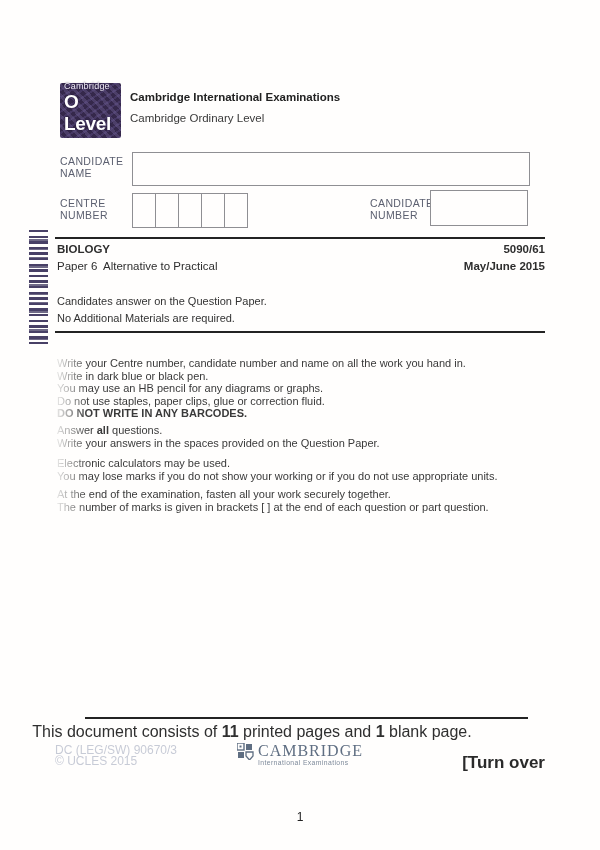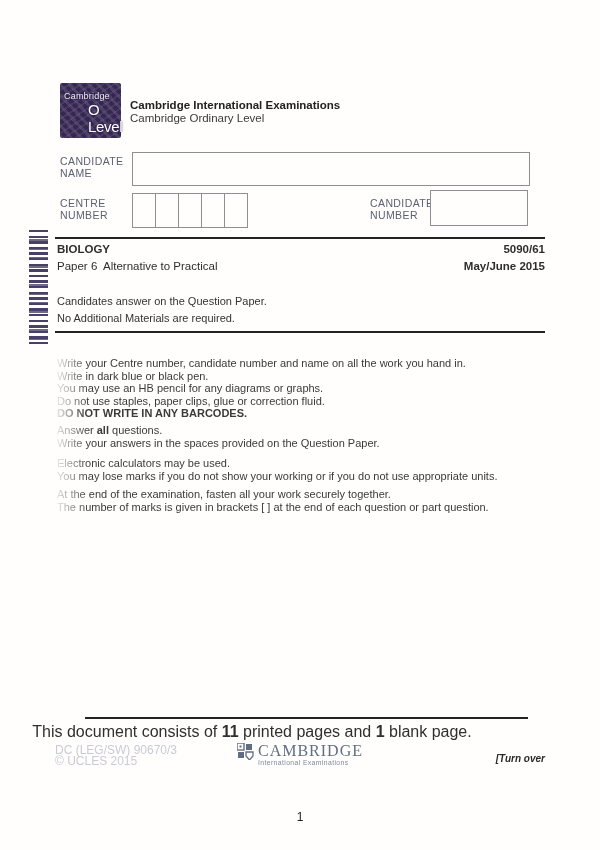--- a/index.html
+++ b/index.html
@@ -14,22 +14,22 @@
   
   #logo-box{
     left:60px;top:83px;width:61px;height:55px;background:#35284b;
     background-image:
       repeating-linear-gradient(47deg, rgba(120,105,160,.35) 0 3px, rgba(0,0,0,0) 3px 7px),
       repeating-linear-gradient(-33deg, rgba(90,75,130,.45) 0 2px, rgba(0,0,0,0) 2px 6px);
     display:flex;flex-direction:column;justify-content:flex-end;
     padding:3px 4px;box-sizing:border-box;border-radius:2px;
   }
   #logo-line1{color:#efeaf6;font-size:9px;letter-spacing:.2px;text-shadow:0 0 2px #1d1433;}
-  #logo-line2{color:#ffffff;font-size:15px;font-weight:normal;letter-spacing:-.3px;text-shadow:0 0 2px #1d1433;margin-left:24px;}
-  #org-name{left:130px;top:99px;font-size:11.5px;font-weight:bold;color:#222;}
+  #logo-line2{color:#ffffff;font-size:19px;font-weight:bold;letter-spacing:-.3px;text-shadow:0 0 2px #1d1433;}
+  #org-name{left:130px;top:91px;font-size:11.5px;font-weight:bold;color:#222;}
   #qualification{left:130px;top:112px;font-size:11.5px;color:#3a3a3a;}
 
   
   .form-label{font-size:10.5px;color:#5c6070;letter-spacing:.4px;line-height:12px;}
   .form-box{border:1.2px solid #8f8f93;background:#fffefd;box-sizing:border-box;}
   #centre-grid{display:flex;}
   #centre-grid .cell{flex:1;border-right:1px solid #8f8f93;}
   #centre-grid .cell:last-child{border-right:none;}
 
   
@@ -60,21 +60,21 @@
     opacity:.92;
   }
 
   
   #footer-rule{left:85px;top:717px;width:443px;}
   #consists-line{left:0;top:723px;width:504px;text-align:center;font-size:16px;color:#2f2f2f;}
   #imprint{left:55px;top:745px;font-size:12px;line-height:10.5px;color:#aab0c2;opacity:.65;filter:blur(.3px);}
   #cambridge-logo{left:0;top:743px;width:600px;display:flex;justify-content:center;align-items:flex-start;gap:4px;}
   #cambridge-wordmark{font-family:"Liberation Serif",serif;font-size:16px;letter-spacing:1px;color:#5f6e82;line-height:15px;}
   #cambridge-sub{font-size:6.8px;color:#7e8a9b;letter-spacing:.4px;margin-top:1px;}
-  #turn-over{right:55px;top:753px;font-size:10px;font-weight:bold;color:#2a2a2a;font-style:italic;}
+  #turn-over{right:55px;top:753px;font-size:17px;font-weight:bold;color:#2a2a2a;}
   #page-number{left:0;top:810px;width:600px;text-align:center;font-size:12px;color:#222;}
 </style>
 </head>
 <body>
 
 <div id="page">
 
   <div id="logo-box" class="abs">
     <div id="logo-line1">Cambridge</div>
     <div id="logo-line2">O Level</div>

